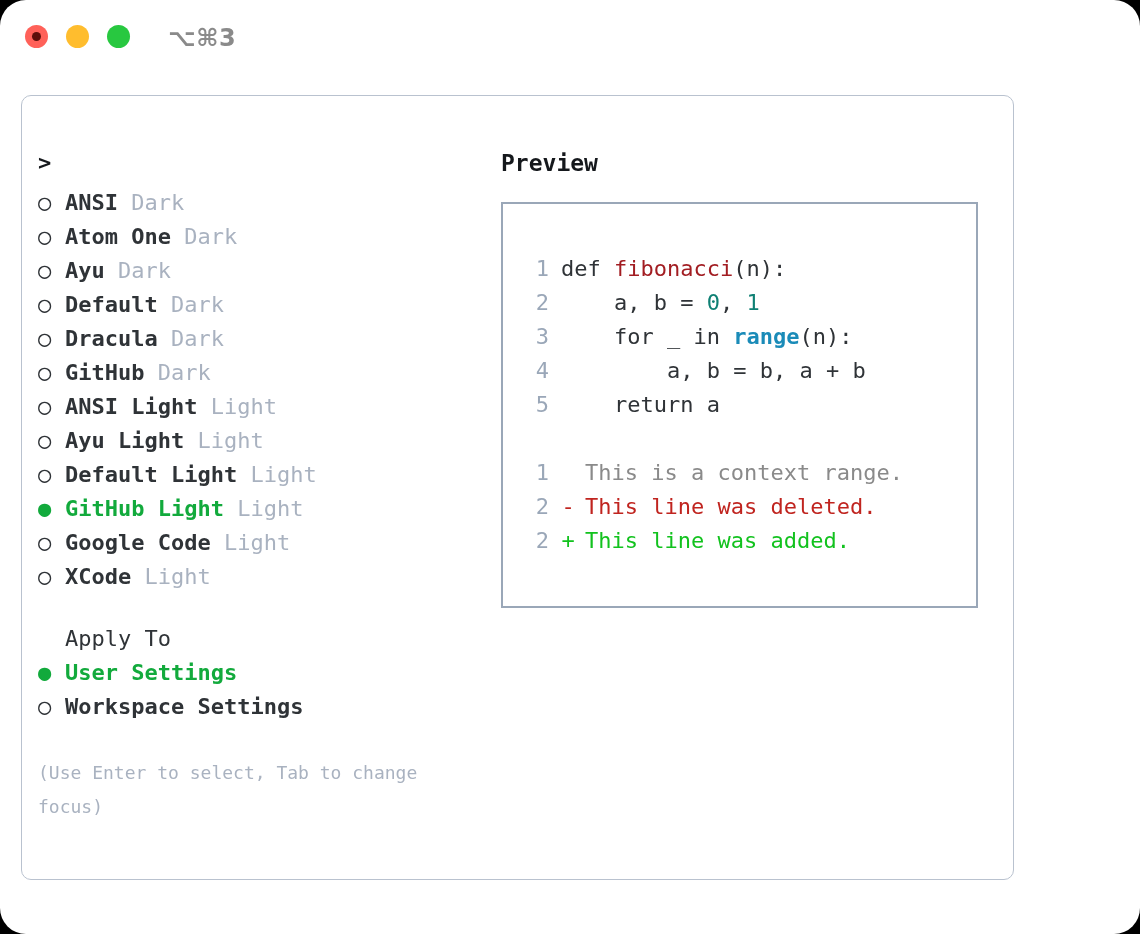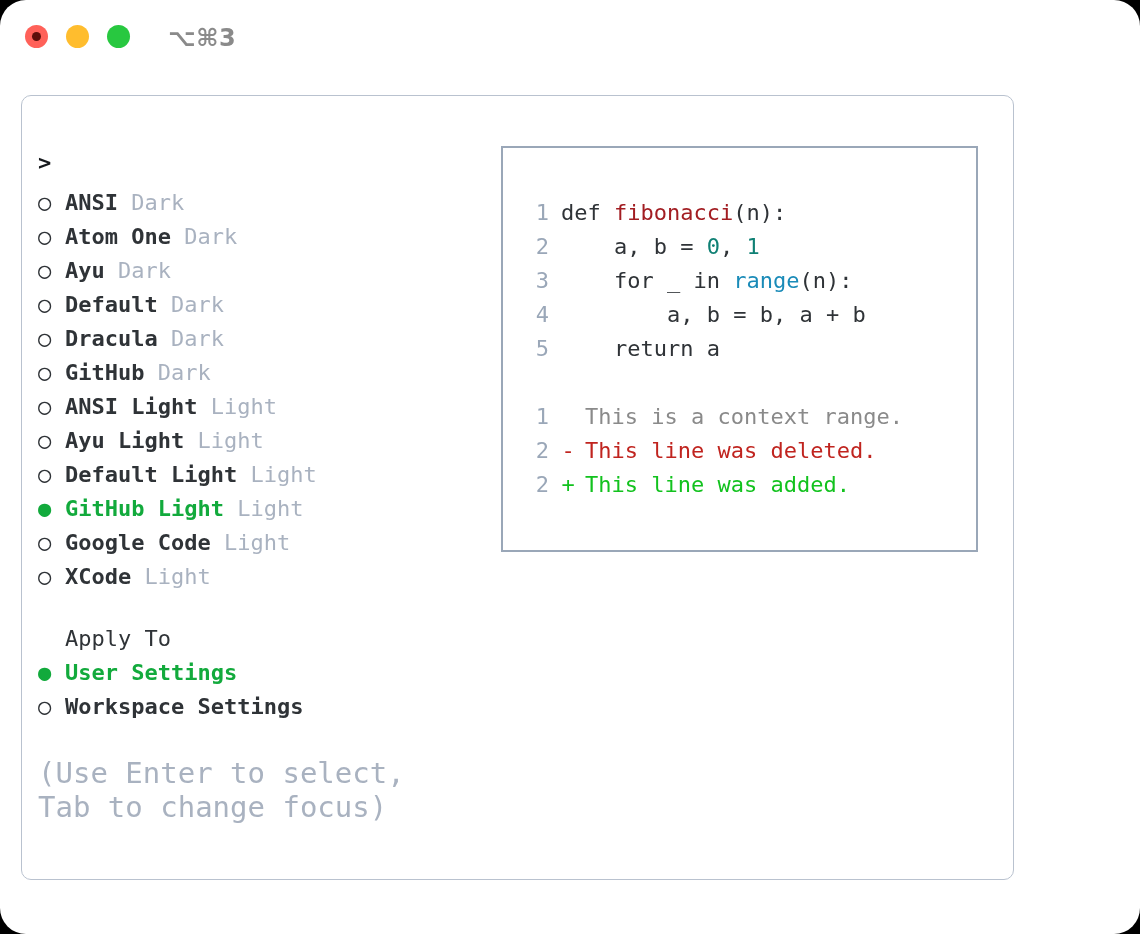--- a/index.html
+++ b/index.html
@@ -117,21 +117,21 @@
     font-size: 22px;
   }
 
   .spacer-row { height: 34px; }
 
   .hint {
     position: absolute;
     left: 16px;
     top: 660px;
     width: 420px;
-    font-size: 29px;
+    font-size: 18px;
     line-height: 34px;
     color: #a9b2c0;
     white-space: pre-wrap;
   }
 
   
   .right-col {
     position: absolute;
     left: 479px;
     top: 50px;
@@ -167,21 +167,21 @@
   .signcol {
     flex: 0 0 14px;
     text-align: center;
     margin-right: 10px;
   }
   .code-text { color: #2f3337; }
 
   .tok-kw   { color: #2f3337; }
   .tok-fn   { color: #a21d22; }
   .tok-num  { color: #0f8074; }
-  .tok-call { color: #1a8bb8; }
+  .tok-call { color: #1a8bb8; font-weight: bold; }
   .tok-punc { color: #2f3337; }
 
   .diff-gap { height: 34px; }
   .diff-context .code-text { color: #8a8a8a; }
   .diff-del .code-text, .diff-del .signcol { color: #c0241f; }
   .diff-add .code-text, .diff-add .signcol { color: #12c21e; }
 </style>
 </head>
 <body>
 
@@ -291,20 +291,21 @@
       <div class="row">
         <span class="marker">○</span>
         <span class="name">Workspace Settings</span>
       </div>
 
     </div>
 
     <div class="hint">(Use Enter to select, Tab to change focus)</div>
 
     <div class="right-col">
+      <div class="preview-title">Preview</div>
 
       <div class="preview-box">
 
         <div class="code-line">
           <span class="lineno">1</span>
           <span class="code-text"><span class="tok-kw">def </span><span class="tok-fn">fibonacci</span><span class="tok-punc">(n):</span></span>
         </div>
 
         <div class="code-line">
           <span class="lineno">2</span>

